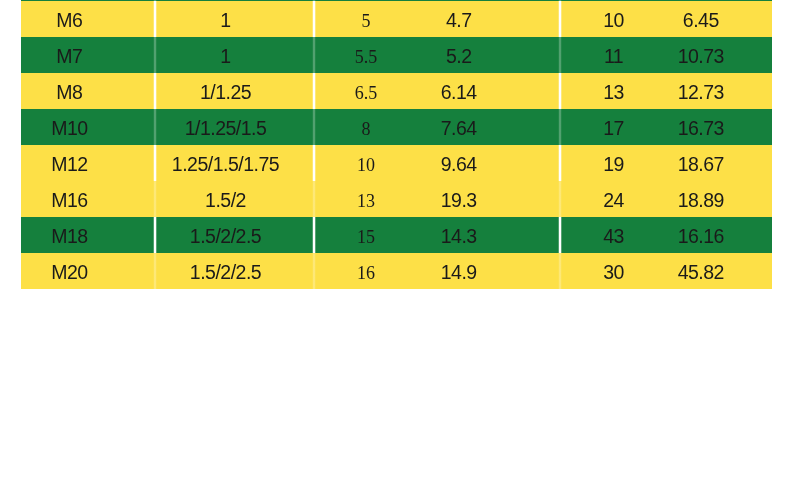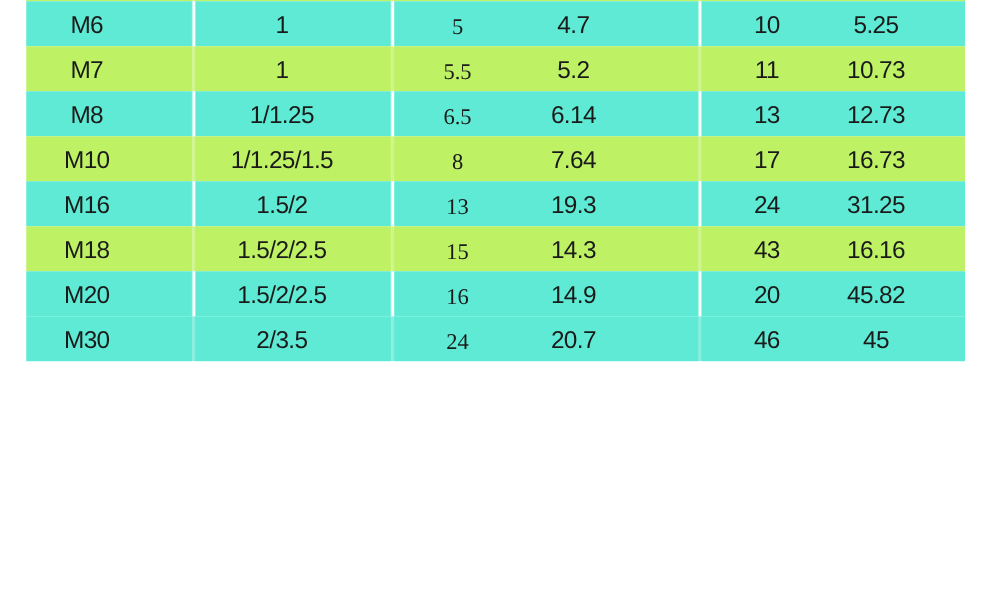--- a/index.html
+++ b/index.html
@@ -24,22 +24,22 @@
     table-layout: fixed;
   }
   table.spec td {
     height: 36px;
     padding: 0;
     border: 0;
     vertical-align: middle;
     color: #1a1a1a;
     white-space: nowrap;
   }
-  tr.row-light td { background: #5eead4; }
-  tr.row-dark  td { background: #bef264; }
+  tr.row-light td { background: #fde047; }
+  tr.row-dark  td { background: #15803d; }
   .grp { display: flex; align-items: center; height: 36px; }
   .cellbox { display: block; text-align: center; position: relative; }
   .sans  { font-family: "Liberation Sans", sans-serif; font-size: 19.5px; letter-spacing: -0.5px; }
   .serif { font-family: "Liberation Serif", serif; font-size: 18px; }
   .sans.cellbox  { top: 2px; }
   .serif.cellbox { top: 2.6px; }
   #dividers { position: absolute; left: 0; top: 0; width: 790px; height: 481px; }
   .divider {
     position: absolute;
     width: 4px;
@@ -113,21 +113,21 @@
           </td>
         <td>
             <div class="grp">
           <span class="cellbox serif" style="width:106px">5</span>
           <span class="cellbox sans" style="width:79.4px">4.7</span>
         </div>
           </td>
         <td>
             <div class="grp">
           <span class="cellbox sans" style="width:109px">10</span>
-          <span class="cellbox sans" style="width:65.6px">5.25</span>
+          <span class="cellbox sans" style="width:65.6px">6.45</span>
         </div>
           </td>
       </tr>
       <tr class="row-dark">
         <td>
             <div class="grp">
           <span class="cellbox sans" style="width:96.8px">M7</span>
         </div>
           </td>
         <td>
@@ -192,38 +192,62 @@
         <td>
             <div class="grp">
           <span class="cellbox sans" style="width:109px">17</span>
           <span class="cellbox sans" style="width:65.6px">16.73</span>
         </div>
           </td>
       </tr>
       <tr class="row-light">
         <td>
             <div class="grp">
+          <span class="cellbox sans" style="width:96.8px">M12</span>
+        </div>
+          </td>
+        <td>
+            <div class="grp">
+          <span class="cellbox sans" style="width:143.0px">1.25/1.5/1.75</span>
+        </div>
+          </td>
+        <td>
+            <div class="grp">
+          <span class="cellbox serif" style="width:106px">10</span>
+          <span class="cellbox sans" style="width:79.4px">9.64</span>
+        </div>
+          </td>
+        <td>
+            <div class="grp">
+          <span class="cellbox sans" style="width:109px">19</span>
+          <span class="cellbox sans" style="width:65.6px">18.67</span>
+        </div>
+          </td>
+      </tr>
+      <tr class="row-light">
+        <td>
+            <div class="grp">
           <span class="cellbox sans" style="width:96.8px">M16</span>
         </div>
           </td>
         <td>
             <div class="grp">
           <span class="cellbox sans" style="width:143.0px">1.5/2</span>
         </div>
           </td>
         <td>
             <div class="grp">
           <span class="cellbox serif" style="width:106px">13</span>
           <span class="cellbox sans" style="width:79.4px">19.3</span>
         </div>
           </td>
         <td>
             <div class="grp">
           <span class="cellbox sans" style="width:109px">24</span>
-          <span class="cellbox sans" style="width:65.6px">31.25</span>
+          <span class="cellbox sans" style="width:65.6px">18.89</span>
         </div>
           </td>
       </tr>
       <tr class="row-dark">
         <td>
             <div class="grp">
           <span class="cellbox sans" style="width:96.8px">M18</span>
         </div>
           </td>
         <td>
@@ -256,49 +280,25 @@
         </div>
           </td>
         <td>
             <div class="grp">
           <span class="cellbox serif" style="width:106px">16</span>
           <span class="cellbox sans" style="width:79.4px">14.9</span>
         </div>
           </td>
         <td>
             <div class="grp">
-          <span class="cellbox sans" style="width:109px">20</span>
+          <span class="cellbox sans" style="width:109px">30</span>
           <span class="cellbox sans" style="width:65.6px">45.82</span>
         </div>
           </td>
       </tr>
-      <tr class="row-light">
-        <td>
-            <div class="grp">
-          <span class="cellbox sans" style="width:96.8px">M30</span>
-        </div>
-          </td>
-        <td>
-            <div class="grp">
-          <span class="cellbox sans" style="width:143.0px">2/3.5</span>
-        </div>
-          </td>
-        <td>
-            <div class="grp">
-          <span class="cellbox serif" style="width:106px">24</span>
-          <span class="cellbox sans" style="width:79.4px">20.7</span>
-        </div>
-          </td>
-        <td>
-            <div class="grp">
-          <span class="cellbox sans" style="width:109px">46</span>
-          <span class="cellbox sans" style="width:65.6px">45</span>
-        </div>
-          </td>
-      </tr>    
       </tbody>
   </table>
 </div>
 
 <div id="dividers">
   <div class="divider on-dark" style="left:152.65px; top:-35.4px"></div>
   <div class="divider on-dark" style="left:311.65px; top:-35.4px"></div>
   <div class="divider on-dark" style="left:557.65px; top:-35.4px"></div>
   <div class="divider on-light" style="left:152.65px; top:0.6px"></div>
   <div class="divider on-light" style="left:311.65px; top:0.6px"></div>

